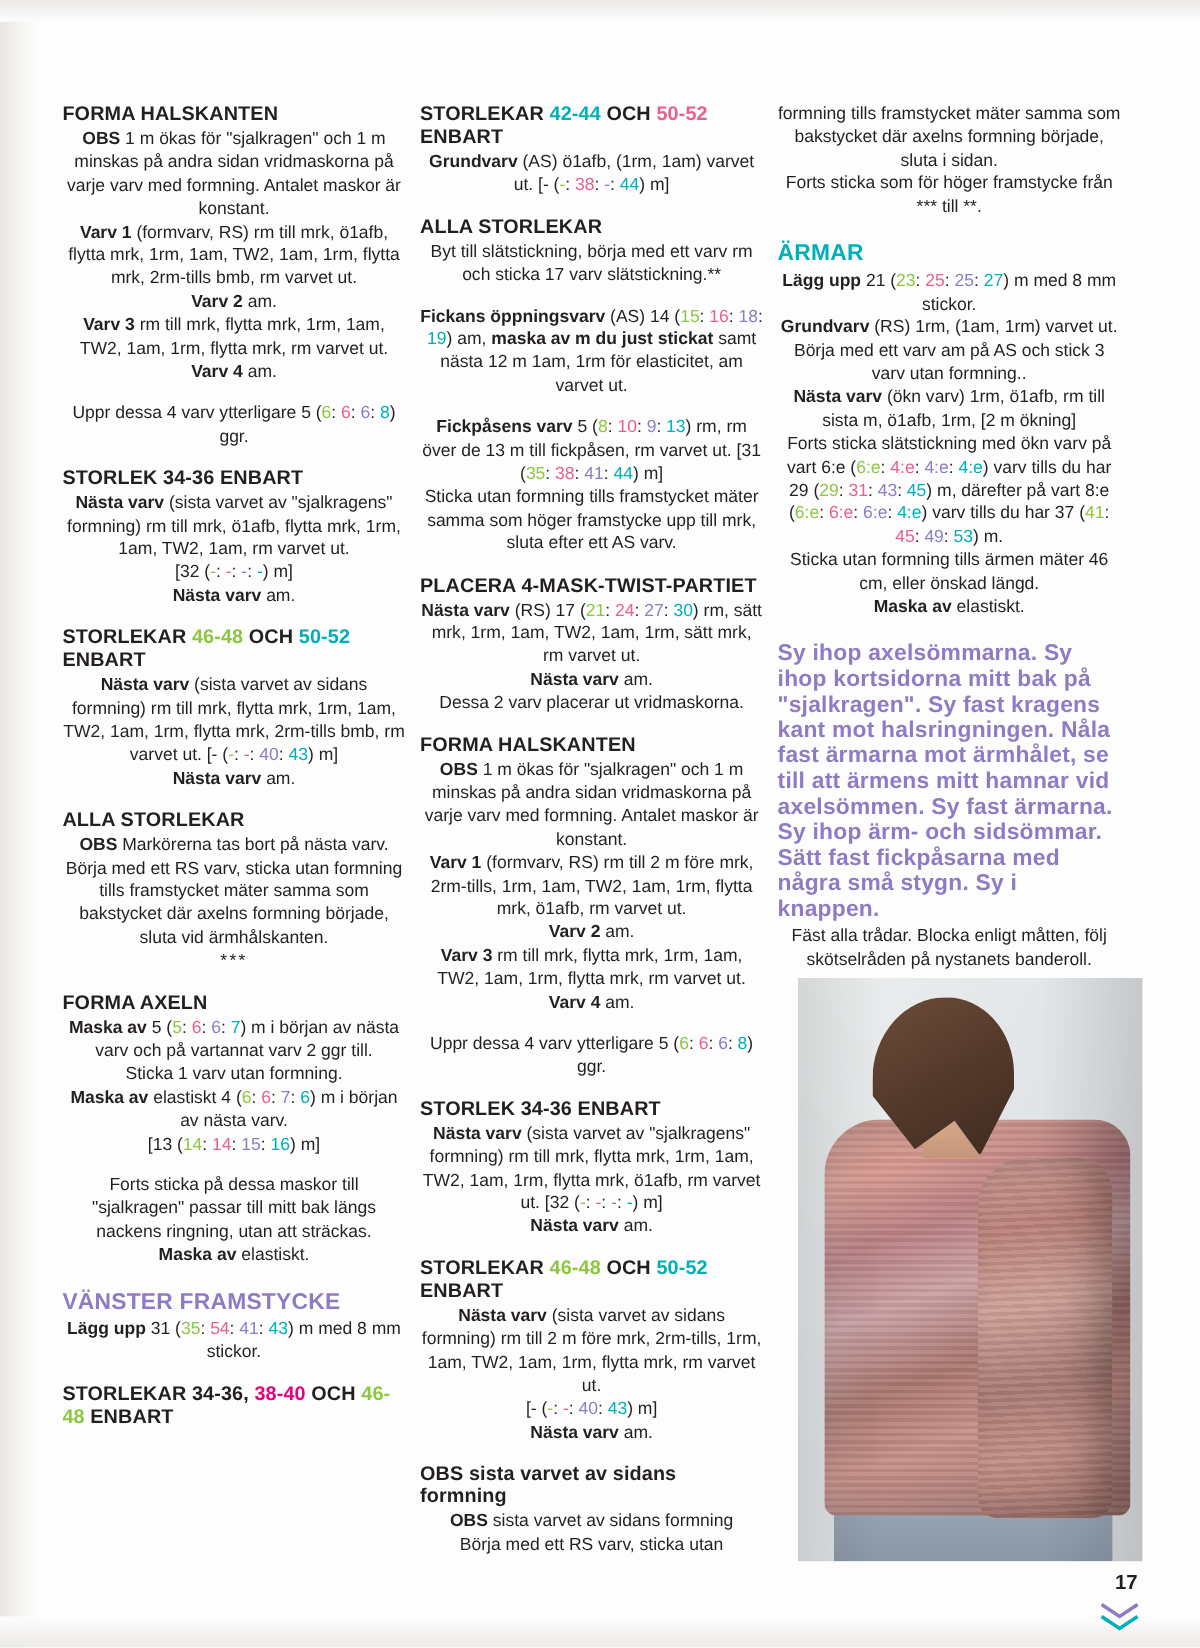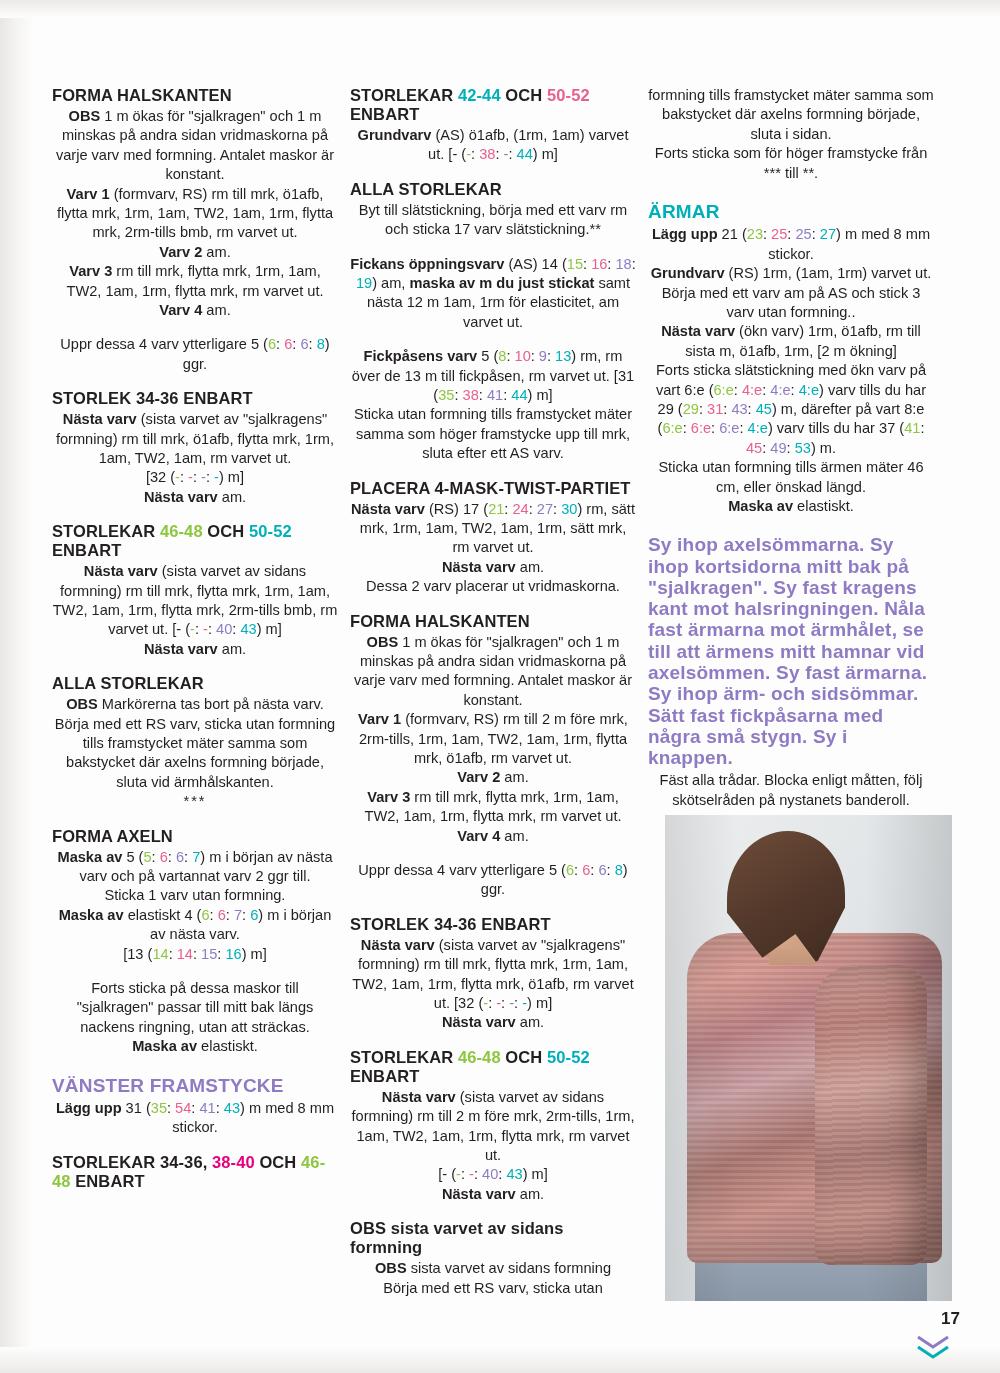--- a/index.html
+++ b/index.html
@@ -129,21 +129,21 @@
     width:232px;height:52px;
     background:linear-gradient(180deg,#9aa6b4 0%,#8b98a8 100%);
   }
   .photo .shade{
     position:absolute;inset:0;
     background:linear-gradient(90deg,rgba(0,0,0,.10) 0%,rgba(0,0,0,0) 25%,rgba(0,0,0,0) 70%,rgba(0,0,0,.12) 100%);
   }
 
   .page-number{
     position:absolute;
-    right:40px;bottom:44px;
+    right:52px;bottom:44px;
     font-size:17px;font-weight:bold;
     color:#231f20;
   }
   .corner-mark{
     position:absolute;
     right:50px;bottom:12px;
     width:34px;height:26px;
   }
   .corner-mark svg{display:block;}
   .stars{

